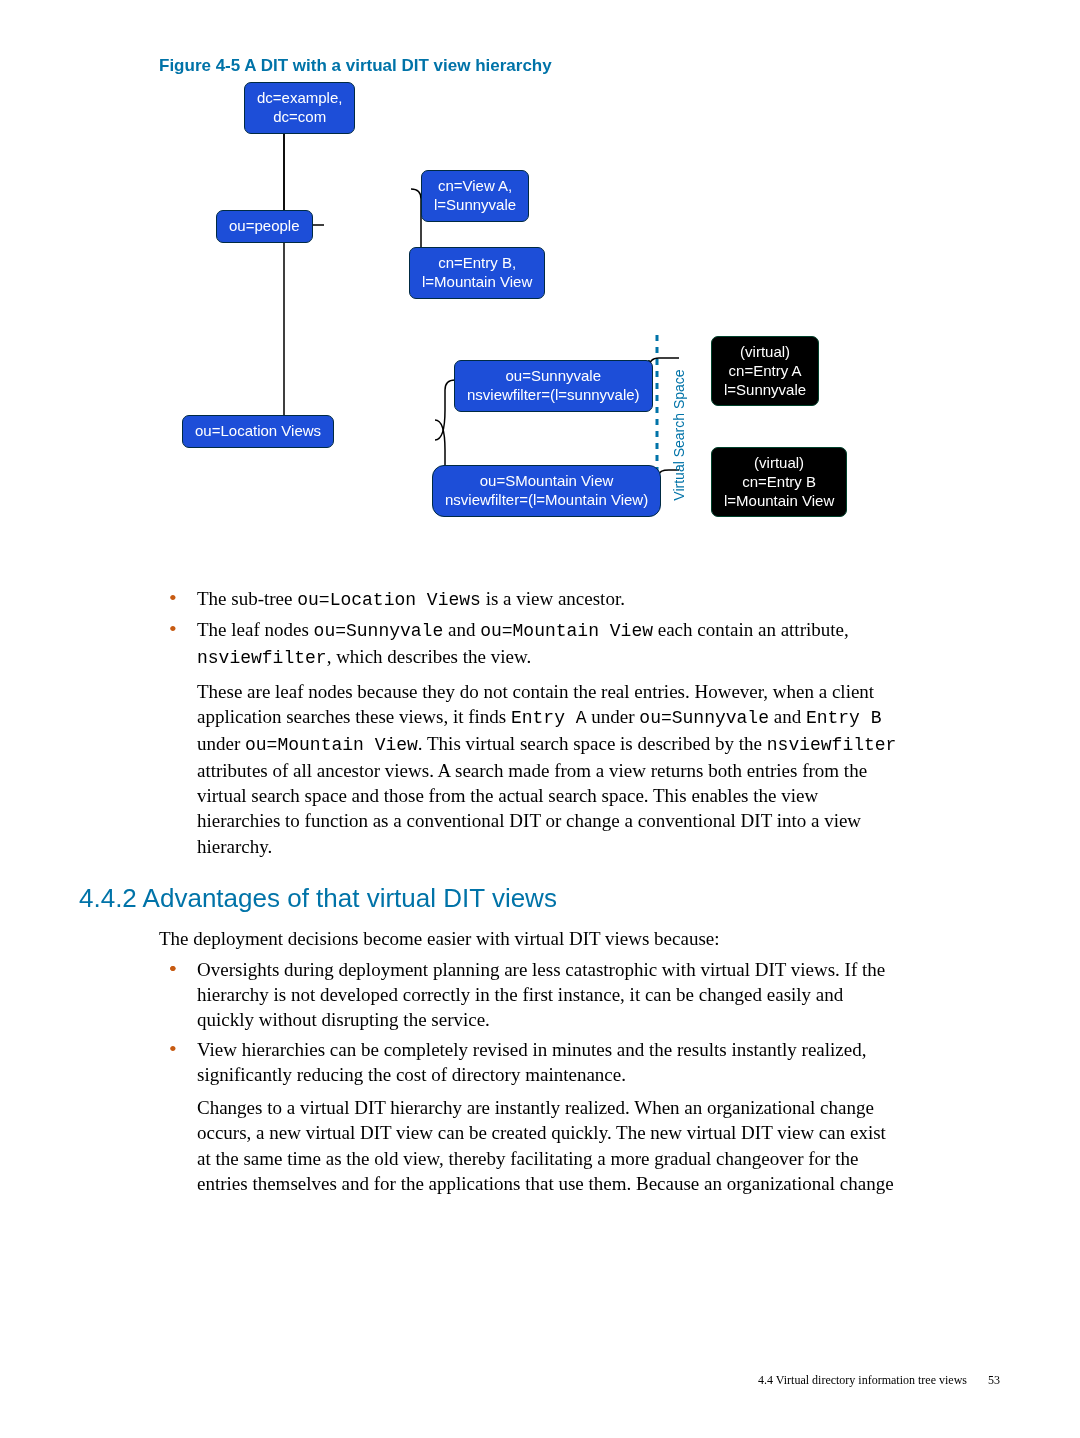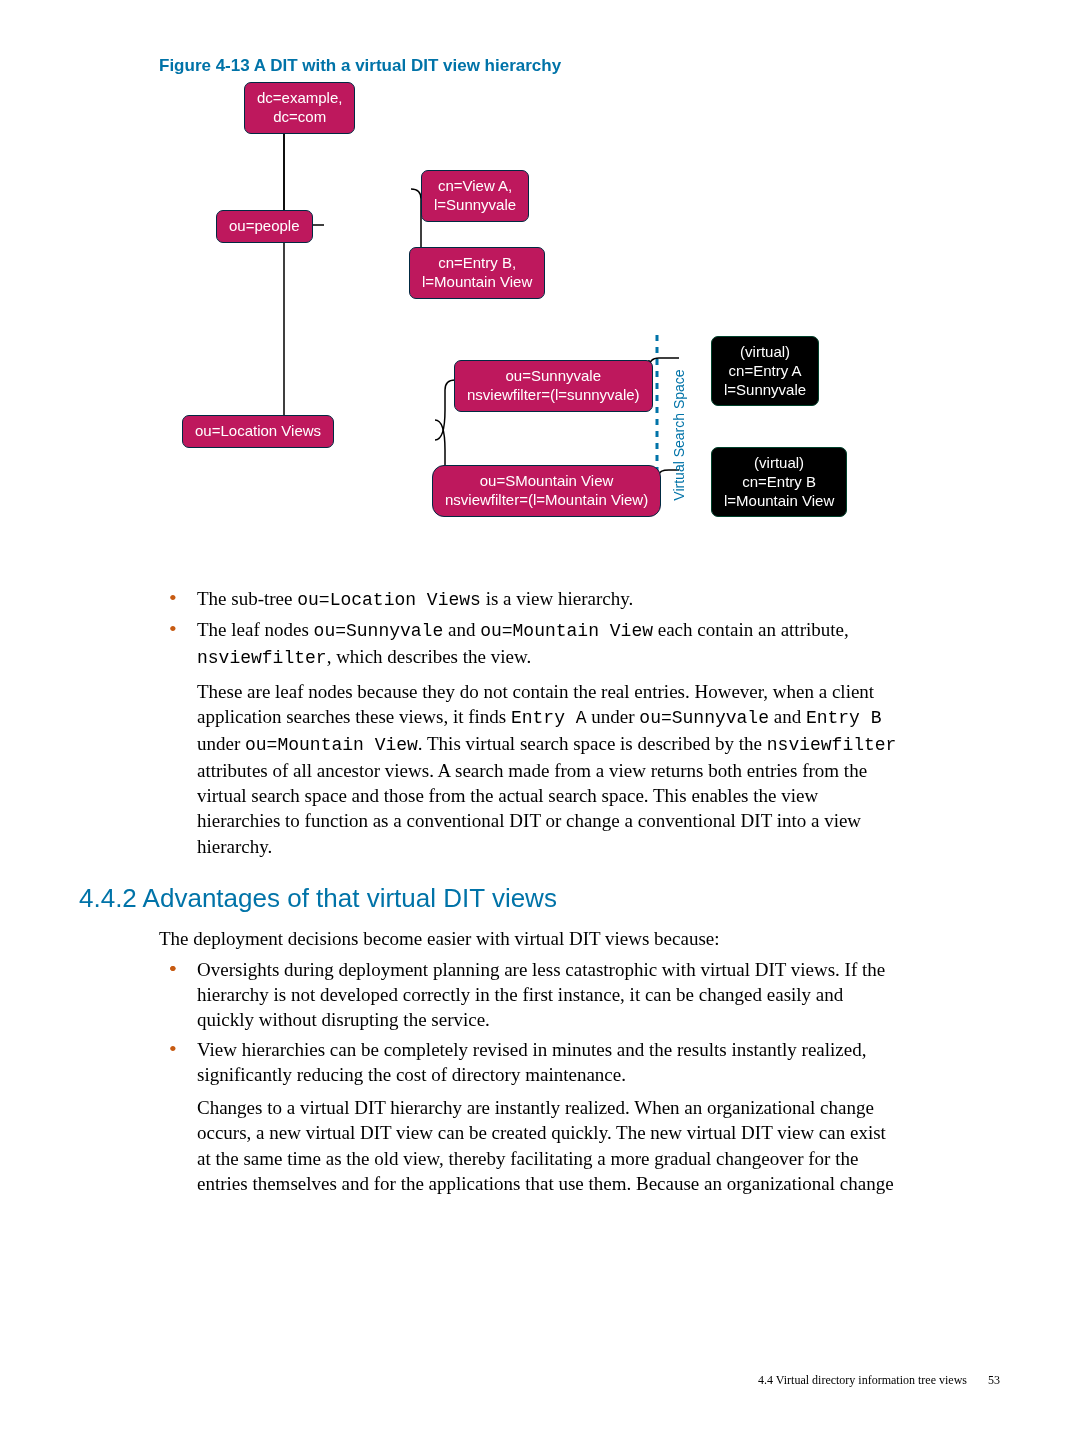--- a/index.html
+++ b/index.html
@@ -22,21 +22,21 @@
   }
   .diagram {
     position: absolute;
     left: 159px;
     top: 80px;
     width: 740px;
     height: 470px;
   }
   .node {
     position: absolute;
-    background: #be185d;
+    background: #1d4ed8;
     color: #fff;
     border: 1px solid #002a42;
     border-radius: 7px;
     font-size: 15px;
     text-align: center;
     padding: 6px 12px;
     line-height: 1.25;
   }
   .virtual-node { background: #000000; border-color: #00422b; margin-left: 32px; }
   svg.connectors { position: absolute; left: 0; top: 0; width: 740px; height: 470px; }
@@ -87,21 +87,21 @@
     right: 80px;
     bottom: 50px;
     font-size: 12px;
     font-family: Georgia, serif;
   }
   .footer .pg { margin-left: 18px; }
 </style>
 </head>
 <body>
 
-<div class="figure-caption sans">Figure 4-13 A DIT with a virtual DIT view hierarchy</div>
+<div class="figure-caption sans">Figure 4-5 A DIT with a virtual DIT view hierarchy</div>
 
 <div class="diagram sans">
   <svg class="connectors">
     <g fill="none" stroke="#000" stroke-width="1.5">
       <path d="M 125 50 V 135 Q 125 145 135 145 H 165"></path>
       <path d="M 252 109 Q 262 109 262 119 V 175 Q 262 185 272 185 H 290"></path>
       <path d="M 125 50 V 340 Q 125 350 135 350 H 165"></path>
       <path d="M 276 360 Q 286 360 286 330 V 310 Q 286 300 296 300 H 310"></path>
       <path d="M 276 340 Q 286 340 286 370 V 395 Q 286 405 296 405 H 310"></path>
       <path d="M 480 290 Q 490 290 490 280 V 288 Q 490 278 500 278 H 520"></path>
@@ -145,21 +145,21 @@
     <span style="white-space:pre-line;">(virtual)
 cn=Entry B
 l=Mountain View</span>
   </div>
   <div class="vss-label sans">Virtual Search Space</div>
 </div>
 
 <div class="content">
   <ul class="bullets">
     <li>
-      <span>The sub-tree </span><code class="m">ou=Location Views</code><span> is a view hierarchy.</span>
+      <span>The sub-tree </span><code class="m">ou=Location Views</code><span> is a view ancestor.</span>
     </li>
     <li>
       <span>The leaf nodes </span><code class="m">ou=Sunnyvale</code><span> and </span><code class="m">ou=Mountain View</code><span> each contain an attribute, </span><code class="m">nsviewfilter</code><span>, which describes the view.</span>
       <p>
         <span>These are leaf nodes because they do not contain the real entries. However, when a client application searches these views, it finds </span><code class="m">Entry A</code><span> under </span><code class="m">ou=Sunnyvale</code><span> and </span><code class="m">Entry B</code><span> under </span><code class="m">ou=Mountain View</code><span>. This virtual search space is described by the </span><code class="m">nsviewfilter</code><span> attributes of all ancestor views. A search made from a view returns both entries from the virtual search space and those from the actual search space. This enables the view hierarchies to function as a conventional DIT or change a conventional DIT into a view hierarchy.</span>
       </p>
     </li>
   </ul>
 
   <h2 class="section">4.4.2 Advantages of that virtual DIT views</h2>

